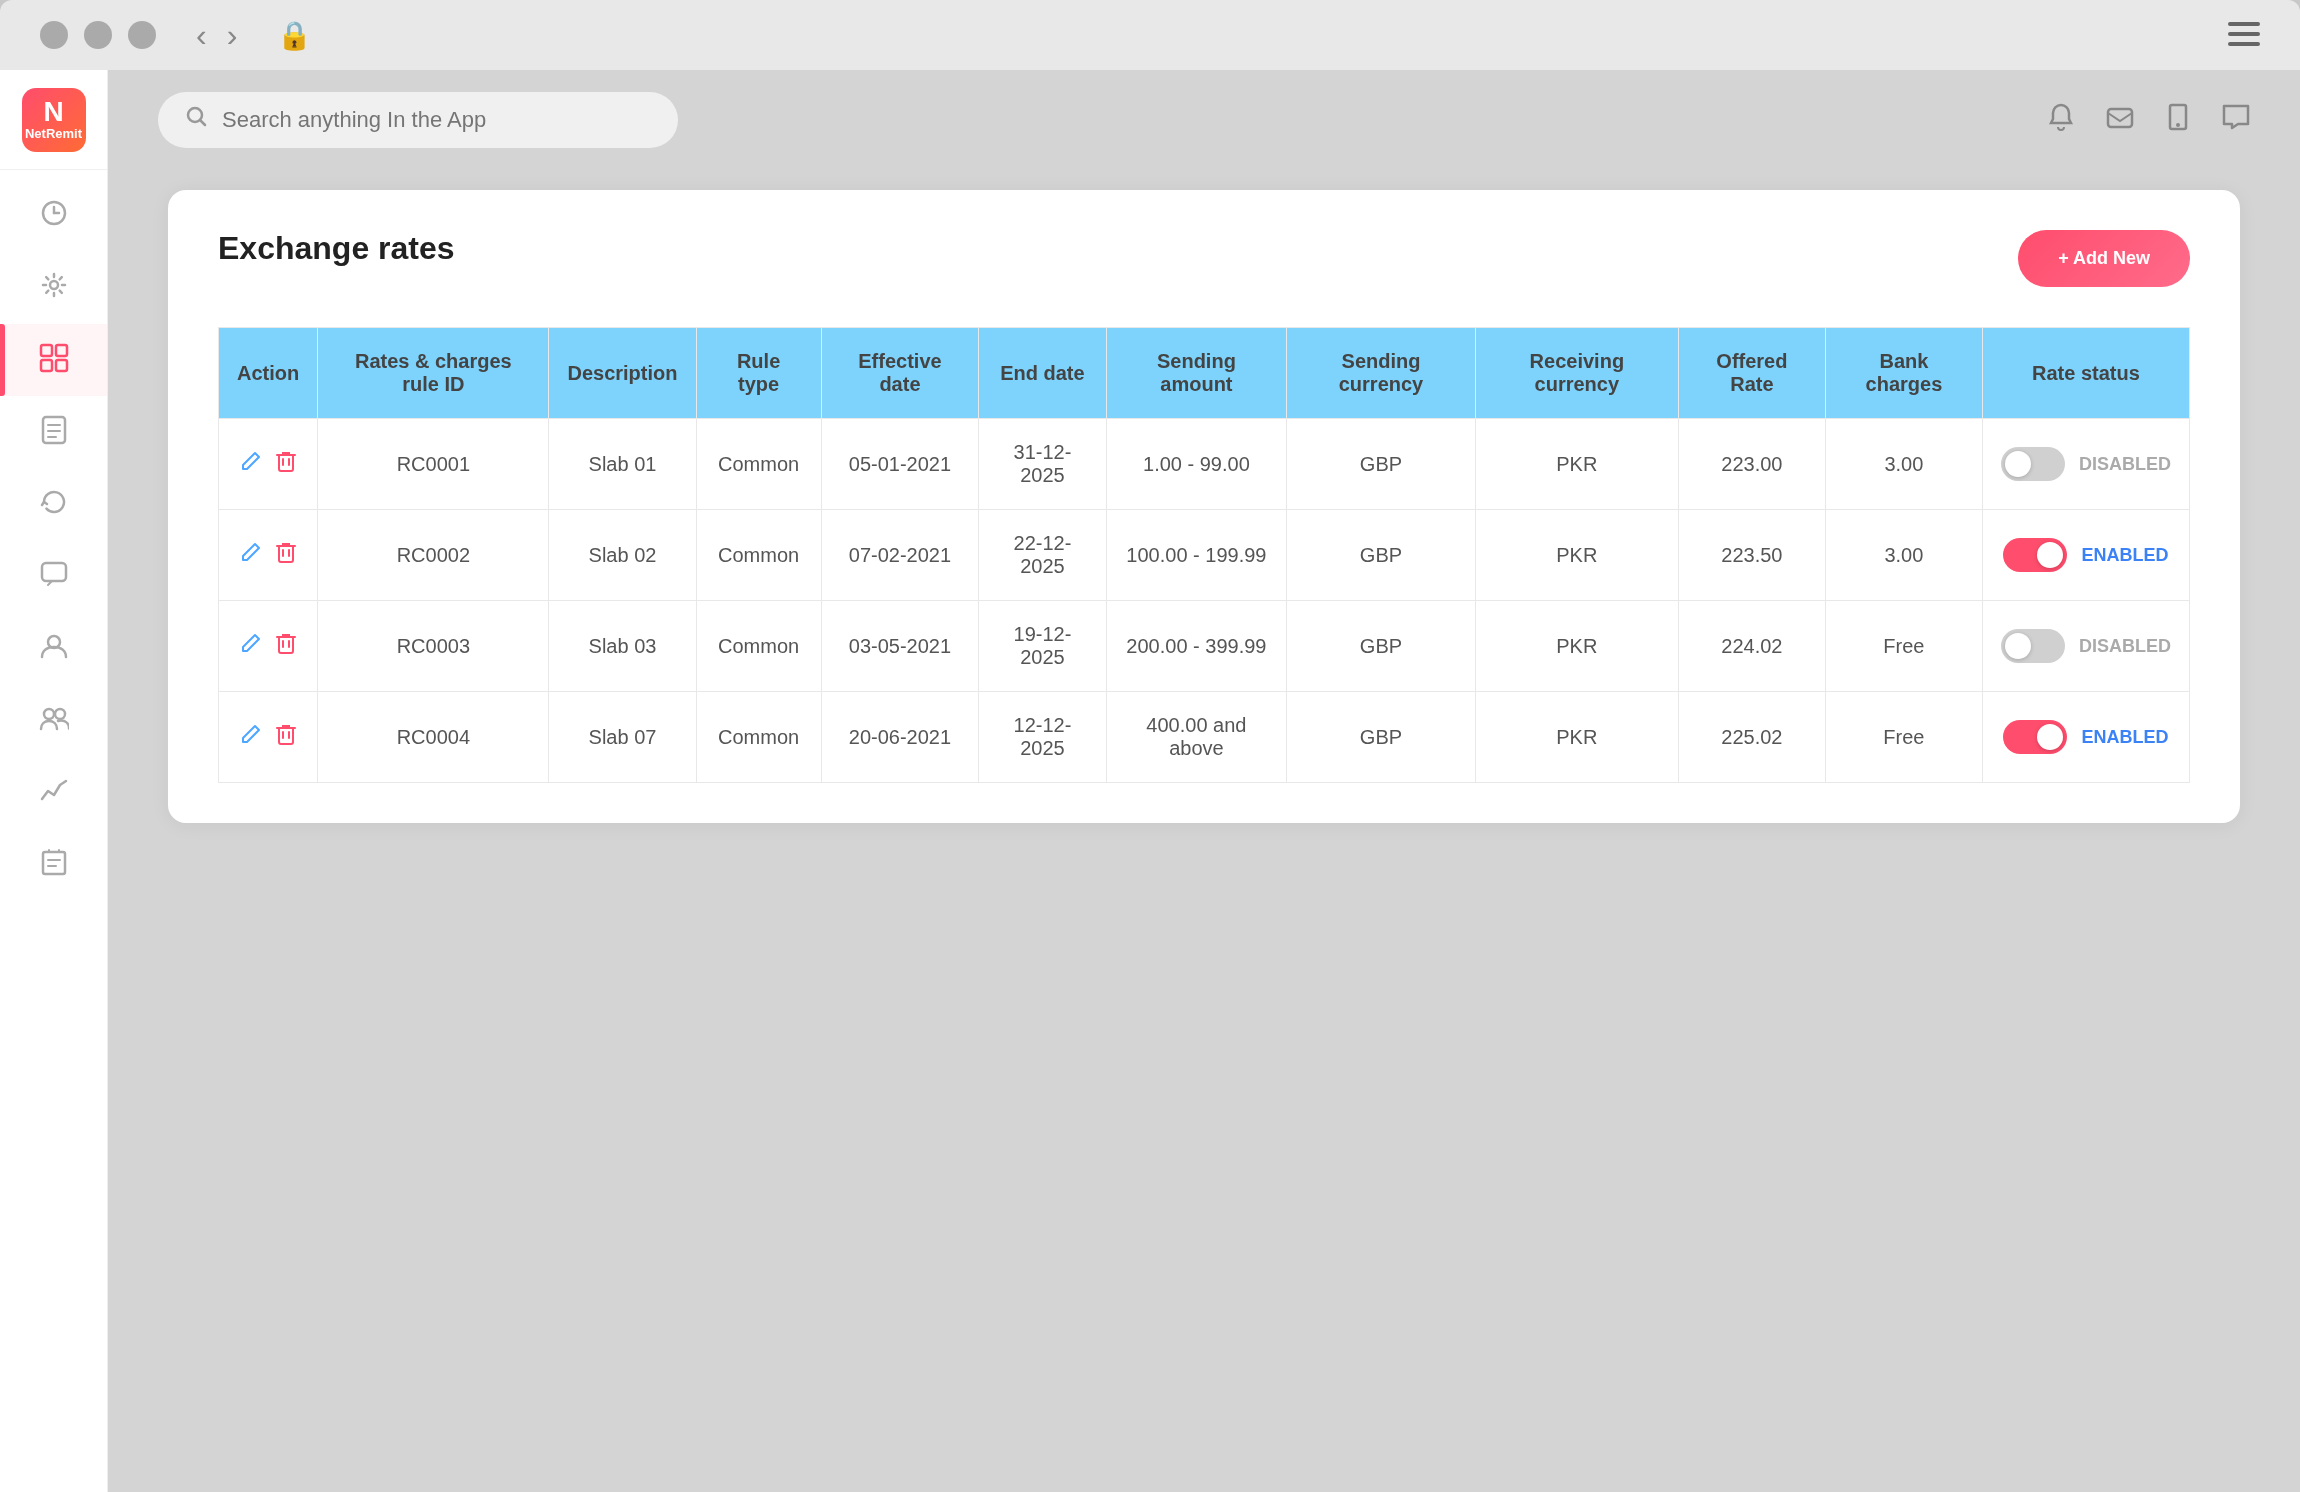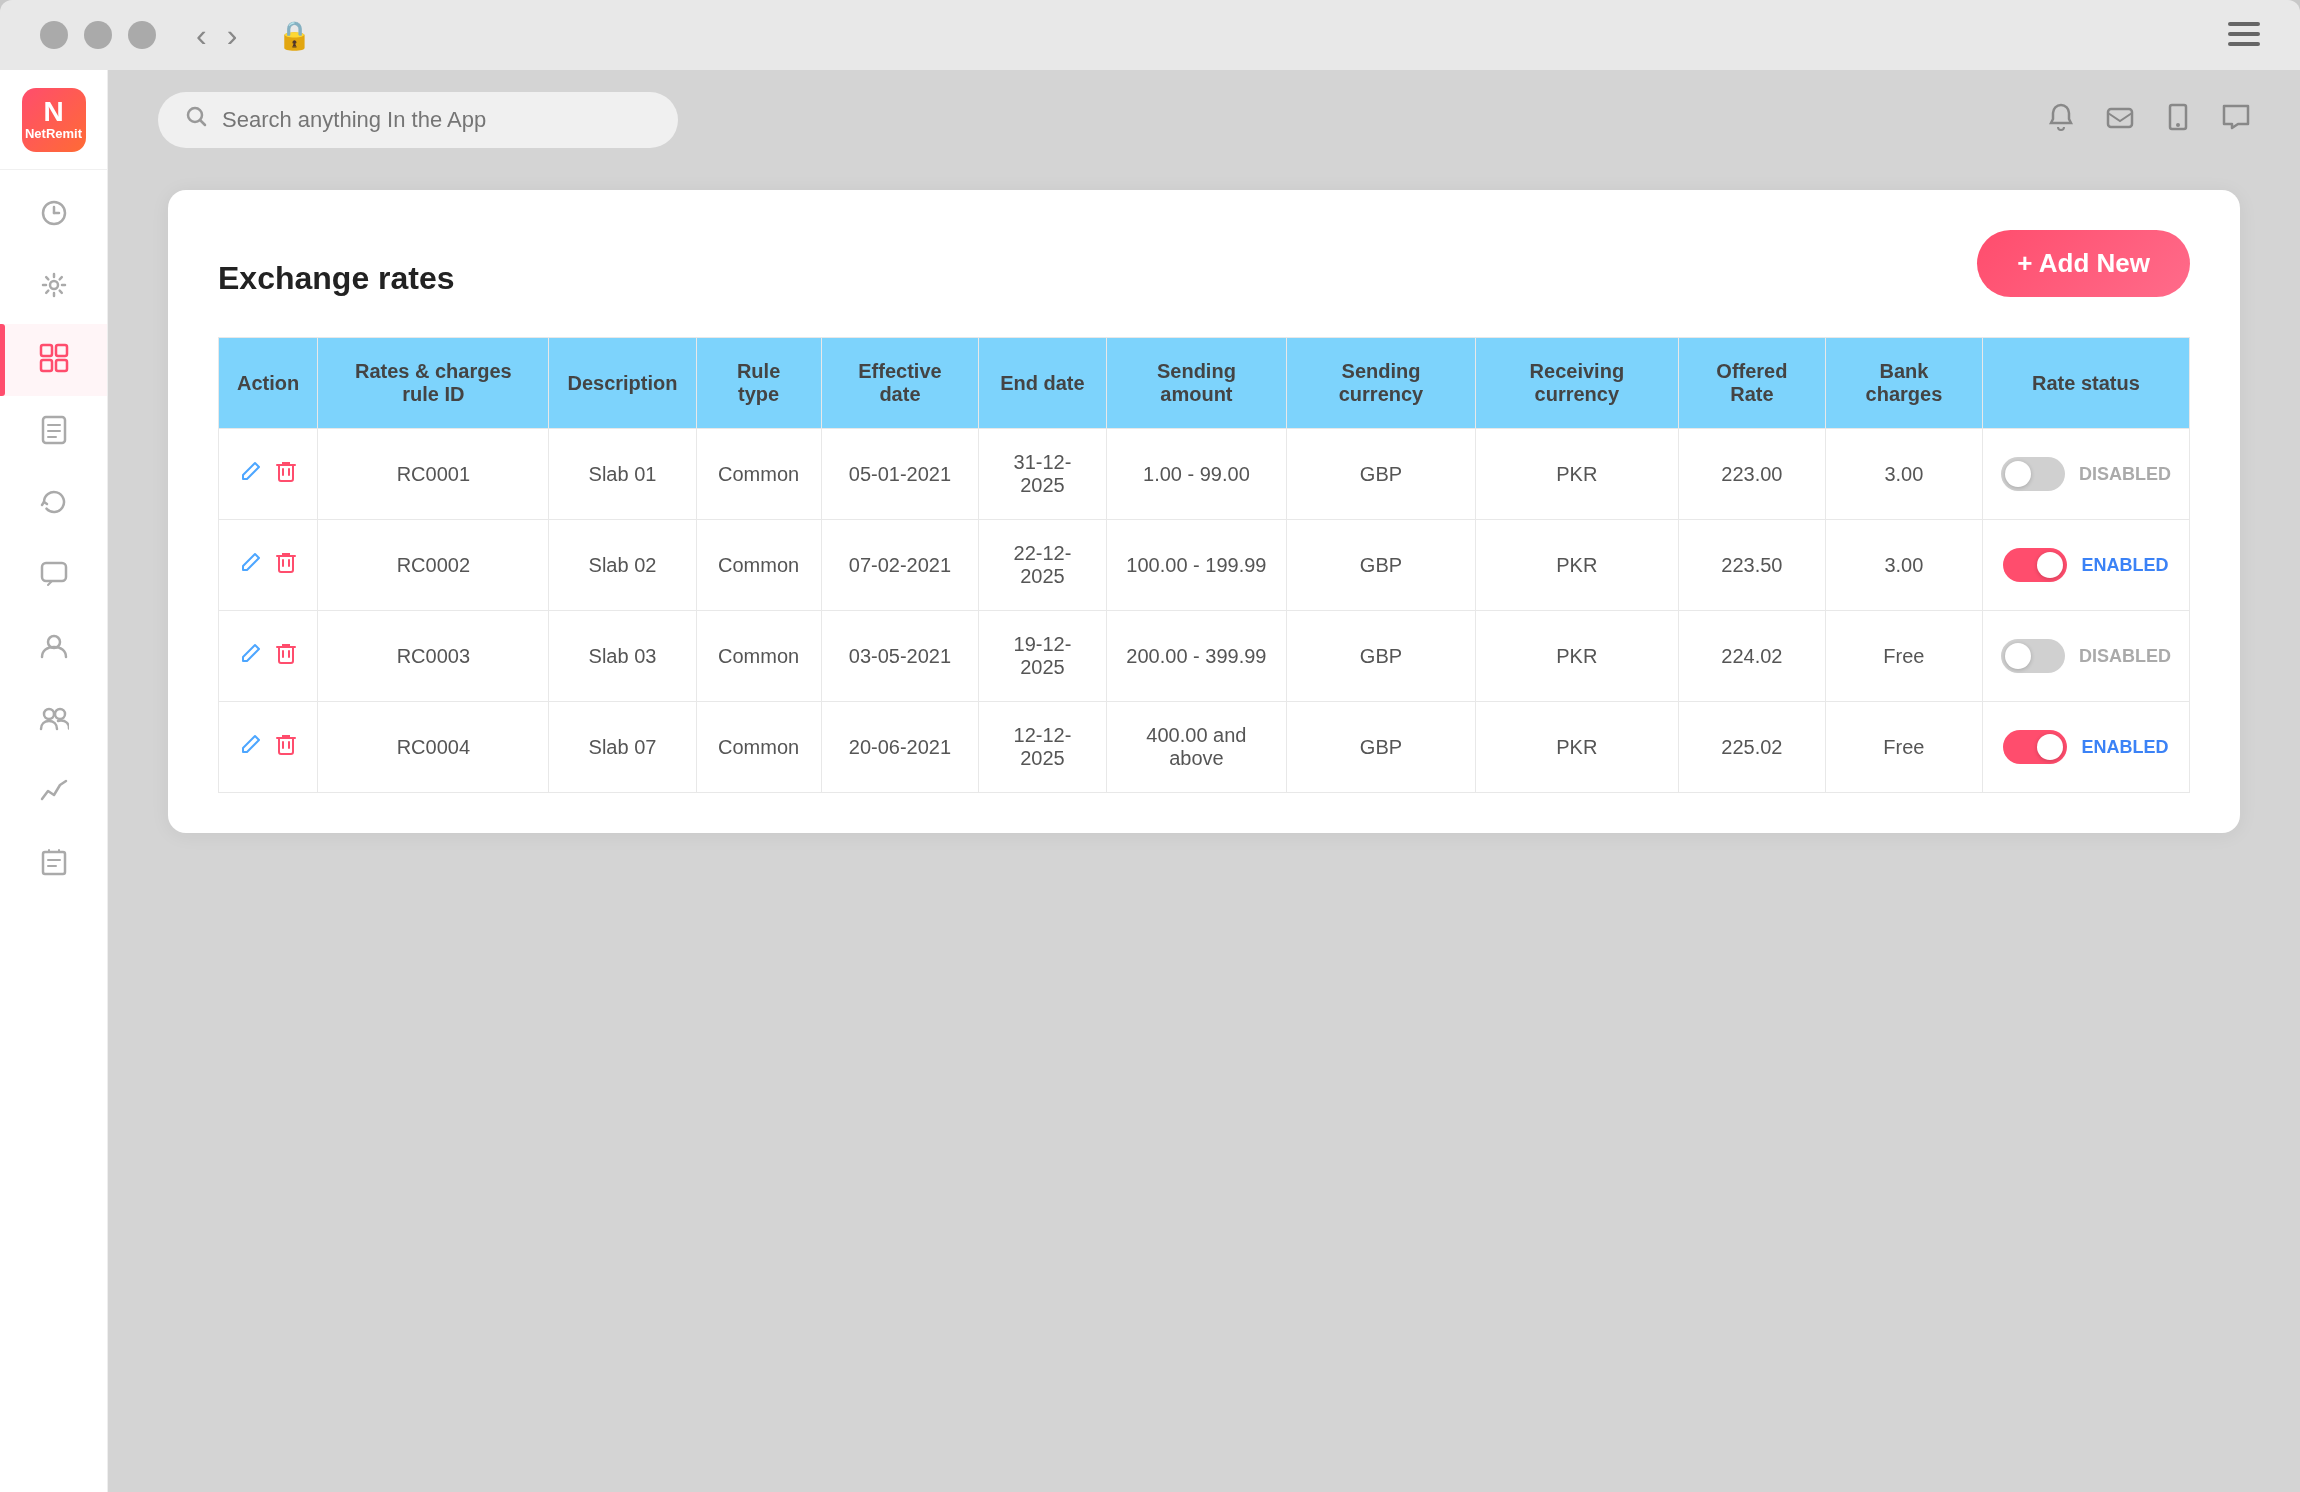--- a/index.html
+++ b/index.html
@@ -179,35 +179,35 @@
       background: #ffffff;
       border-radius: 18px;
       padding: 40px 50px;
       box-shadow: 0 2px 20px rgba(0,0,0,0.06);
     }
 
     
     .page-header {
       display: flex;
       justify-content: space-between;
-      align-items: flex-end;
+      align-items: flex-start;
       margin-bottom: 40px;
     }
     .page-title {
       font-size: 32px;
       font-weight: 700;
       color: #222;
     }
     .add-new-btn {
       background: linear-gradient(135deg, #ff4d6d, #ff6b8a);
       color: white;
       border: none;
       border-radius: 40px;
       padding: 18px 40px;
-      font-size: 26px;
+      font-size: 18px;
       font-weight: 600;
       cursor: pointer;
       display: flex;
       align-items: center;
       gap: 10px;
     }
 
     
     .table-wrapper {
       width: 100%;

